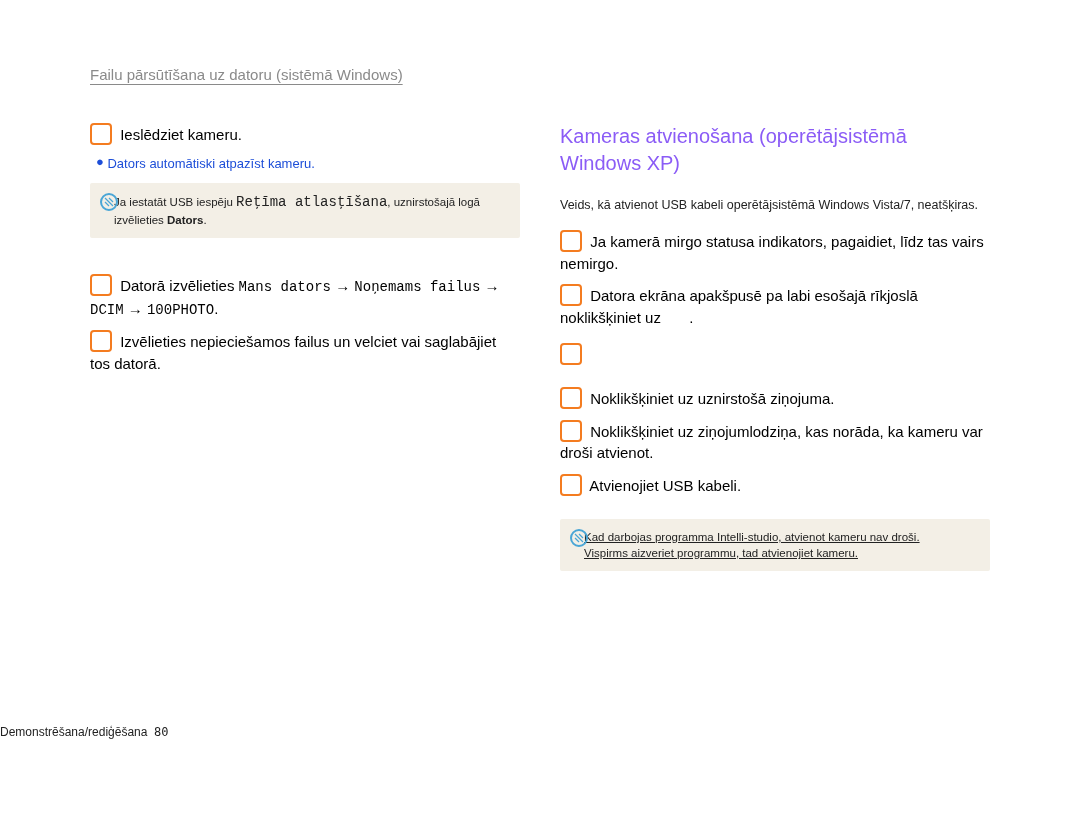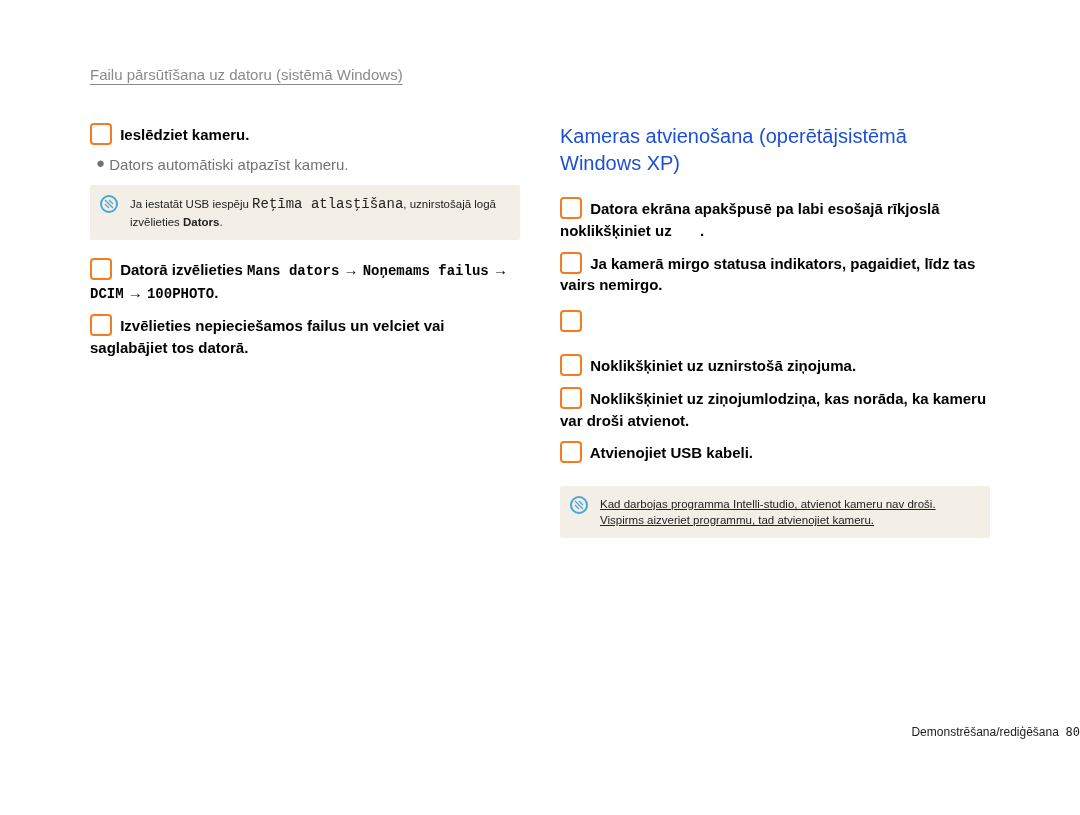--- a/index.html
+++ b/index.html
@@ -7,46 +7,46 @@
   .page { position: relative; width: 1080px; height: 773px; padding: 66px 90px 0 90px; }
   .header-title {
     font-size: 15px;
     color: #8a8a8a;
     text-decoration: underline;
     text-underline-offset: 4px;
     margin-bottom: 40px;
   }
   .columns { display: flex; gap: 40px; }
   .col { width: 430px; }
-  .step { font-size: 15px; line-height: 1.45; margin-bottom: 10px; font-weight: bold; }
+  .step { font-size: 15px; line-height: 1.45; margin-bottom: 10px; }
   .step-num { display: inline-block; border: 2px solid #f47c20; width: 22px; height: 22px; border-radius: 4px; vertical-align: -5px; margin-right: 4px; }
-  .bullet-line { font-size: 15px; color: #737373; margin: 6px 0 12px 6px; }
+  .bullet-line { font-size: 13px; color: #1d4ed8; margin: 6px 0 12px 6px; }
   .bullet-dot { position: relative; top: -2px; }
   .notebox {
     background: #f3efe6;
     border-radius: 2px;
-    padding: 10px 12px 10px 40px;
+    padding: 10px 12px 10px 24px;
     position: relative;
     font-size: 11.5px;
     line-height: 1.4;
     color: #222;
-    margin-bottom: 18px;
+    margin-bottom: 36px;
   }
   .notebox .note-icon {
     position: absolute; left: 10px; top: 10px;
     width: 18px; height: 18px; border: 2px solid #4aa6d6; border-radius: 50%;
     display: flex; align-items: center; justify-content: center;
   }
   .notebox .note-icon svg { width: 10px; height: 10px; }
   .mono { font-family: "Courier New", monospace; font-size: 14px; }
-  .section-title { color: #1d4ed8; font-size: 20px; line-height: 1.35; margin-bottom: 20px; font-weight: 400; }
+  .section-title { color: #8b5cf6; font-size: 20px; line-height: 1.35; margin-bottom: 20px; font-weight: 400; }
   .subnote { font-size: 12.5px; color: #222; line-height: 1.35; margin-bottom: 16px; }
   .footer {
     position: absolute; bottom: 34px; left: 0; width: 1080px;
-    text-align: right; font-size: 12px; color: #222;
+    text-align: left; font-size: 12px; color: #222;
   }
   .footer .pg { font-family: monospace; }
   .arrow { font-family: Arial, sans-serif; }
   .icon-square { display: inline-block; border: 2px solid #f47c20; width: 22px; height: 22px; border-radius: 4px; vertical-align: -5px; }
 </style>
 </head>
 <body>
 
 <div class="page">
   <div class="header-title">Failu pārsūtīšana uz datoru (sistēmā Windows)</div>
@@ -82,31 +82,32 @@
       </div>
 
       <div class="step" style="margin-top:10px;">
         <span class="step-num"></span>
         <span>Izvēlieties nepieciešamos failus un velciet vai saglabājiet tos datorā.</span>
       </div>
     </div>
 
     <div class="col">
       <div class="section-title">Kameras atvienošana (operētājsistēmā Windows XP)</div>
+      <div class="subnote">Veids, kā atvienot USB kabeli operētājsistēmā Windows Vista/7, neatšķiras.</div>
+
+      <div class="step">
+        <span class="step-num"></span>
+        <span>Ja kamerā mirgo statusa indikators, pagaidiet, līdz tas vairs nemirgo.</span>
+      </div>
 
       <div class="step" style="margin-top:10px;">
         <span class="step-num"></span>
         <span>Datora ekrāna apakšpusē pa labi esošajā rīkjoslā noklikšķiniet uz </span>
         <span style="display:inline-block;width:20px;"></span>
         <span>.</span>
-      </div>
-
-      <div class="step">
-        <span class="step-num"></span>
-        <span>Ja kamerā mirgo statusa indikators, pagaidiet, līdz tas vairs nemirgo.</span>
       </div>
 
       <div style="margin:14px 0 22px 0;">
         <span class="icon-square"></span>
       </div>
 
       <div class="step">
         <span class="step-num"></span>
         <span>Noklikšķiniet uz uznirstošā ziņojuma.</span>
       </div>

